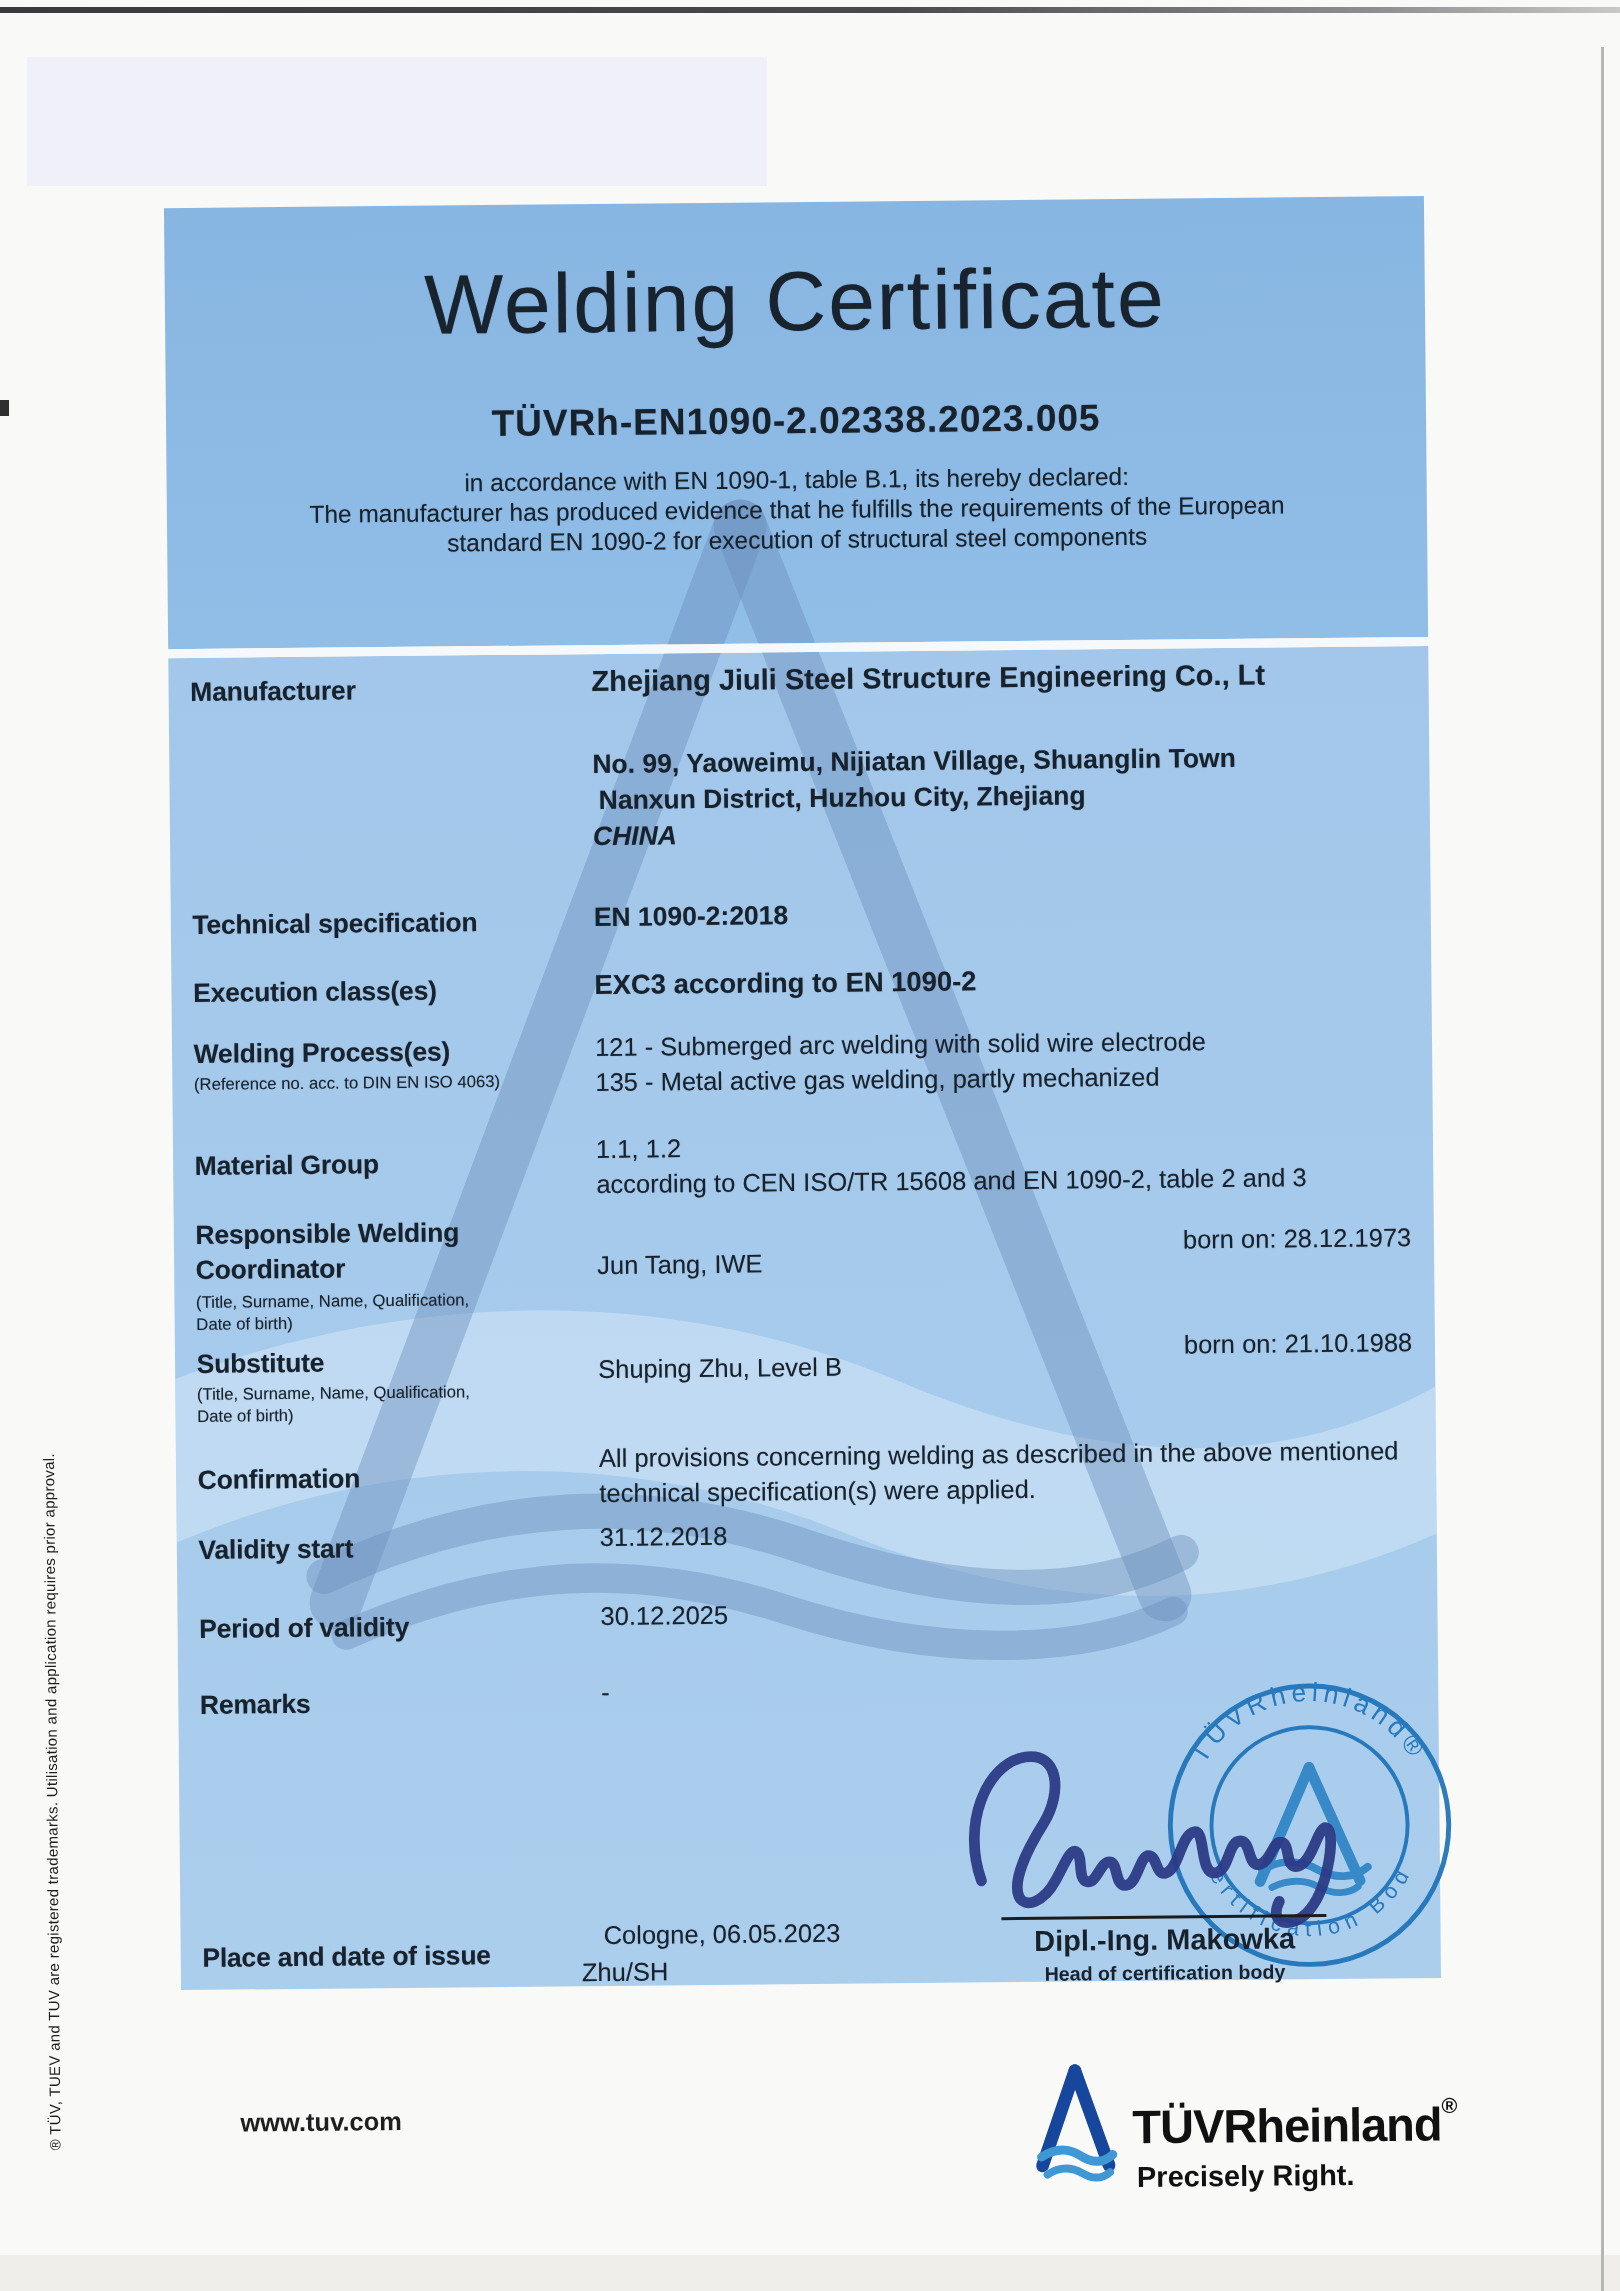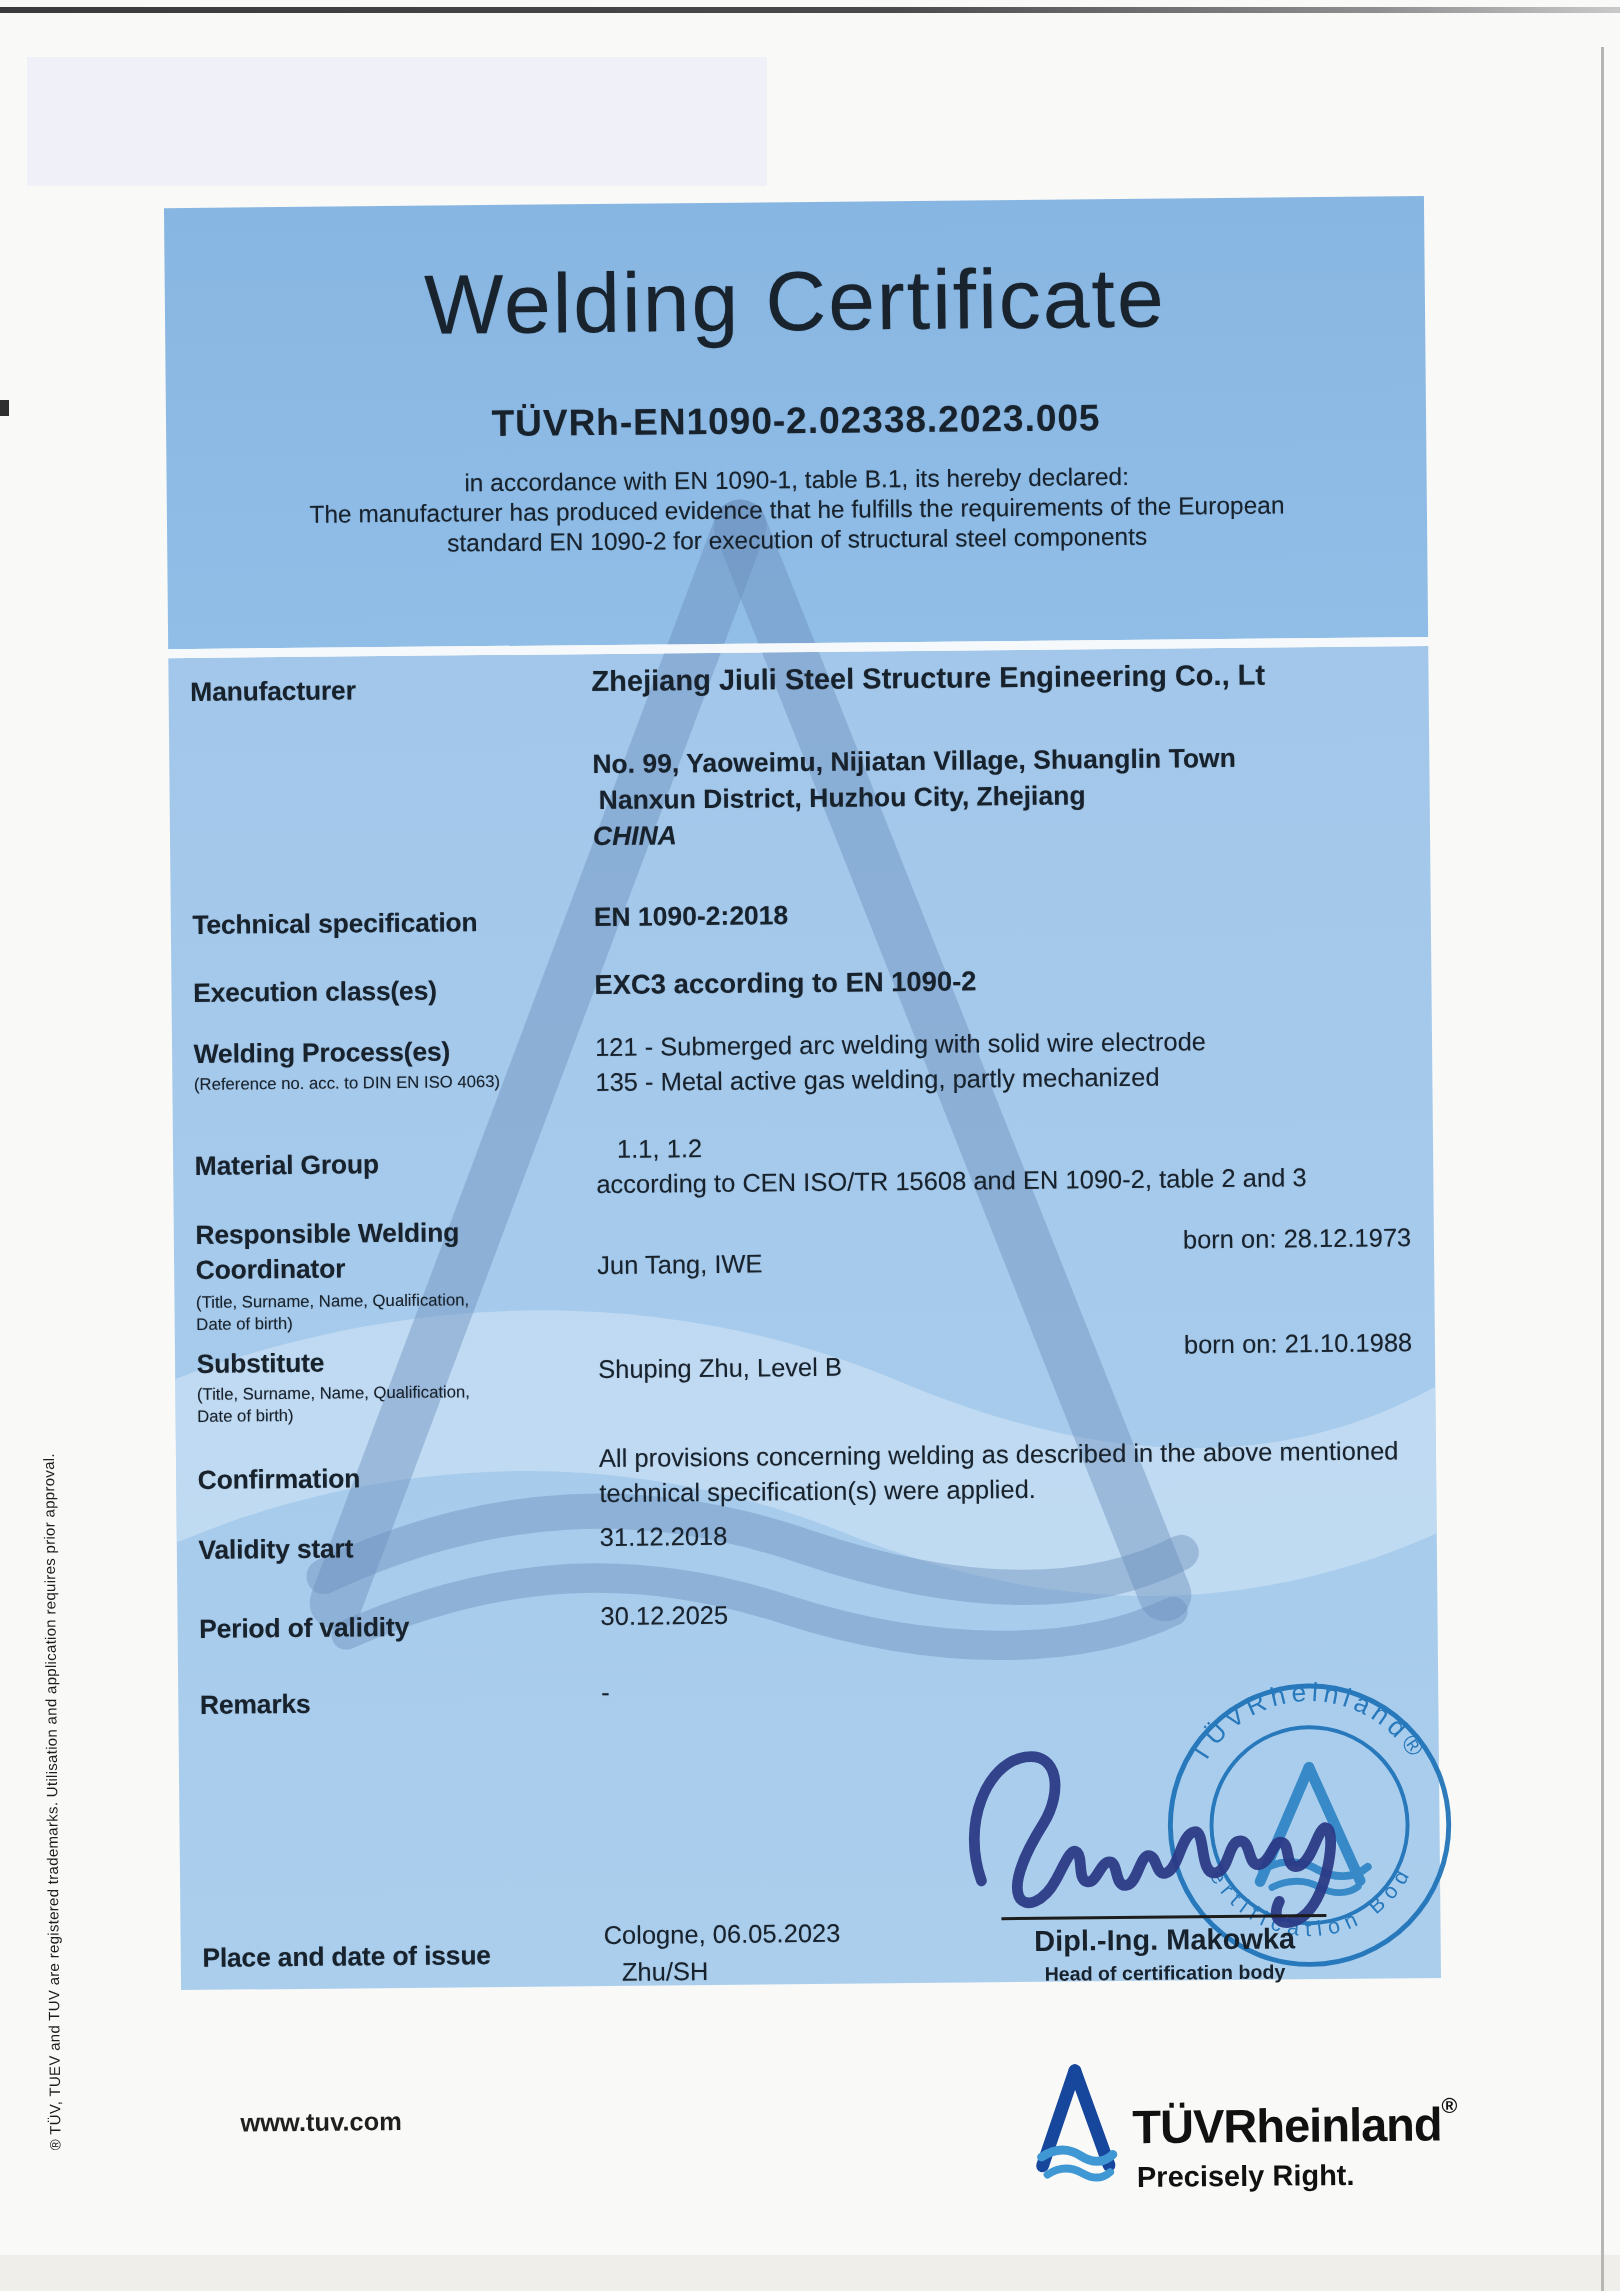--- a/index.html
+++ b/index.html
@@ -109,21 +109,21 @@
 
       <div class="txt label" style="left:21.6px; top:770px;">Execution class(es)</div>
       <div class="txt val-b" style="left:423px; top:765px; font-size:27.4px;">EXC3 according to EN 1090-2</div>
 
       <div class="txt label" style="left:21.6px; top:831px;">Welding Process(es)</div>
       <div class="txt sublabel" style="left:21.6px; top:866px;">(Reference no. acc. to DIN EN ISO 4063)</div>
       <div class="txt val" style="left:423px; top:829px;">121 - Submerged arc welding with solid wire electrode</div>
       <div class="txt val" style="left:423px; top:864px;">135 - Metal active gas welding, partly mechanized</div>
 
       <div class="txt label" style="left:21.6px; top:943px;">Material Group</div>
-      <div class="txt val" style="left:444px; top:931px;">1.1, 1.2</div>
+      <div class="txt val" style="left:423px; top:931px;">1.1, 1.2</div>
       <div class="txt val" style="left:423px; top:966px;">according to CEN ISO/TR 15608 and EN 1090-2, table 2 and 3</div>
 
       <div class="txt label" style="left:21.6px; top:1010px; width:294px; line-height:35px;">Responsible Welding Coordinator</div>
       <div class="txt sublabel" style="left:21.6px; top:1084px; width:294px;">(Title, Surname, Name, Qualification, Date of birth)</div>
       <div class="txt val" style="left:423px; top:1047px;">Jun Tang, IWE</div>
       <div class="txt val" style="left:1009px; top:1027px;">born on: 28.12.1973</div>
 
       <div class="txt label" style="left:21.6px; top:1141px;">Substitute</div>
       <div class="txt sublabel" style="left:21.6px; top:1176px; width:294px;">(Title, Surname, Name, Qualification, Date of birth)</div>
       <div class="txt val" style="left:423px; top:1151px;">Shuping Zhu, Level B</div>
@@ -136,21 +136,21 @@
       <div class="txt val" style="left:423px; top:1319px;">31.12.2018</div>
 
       <div class="txt label" style="left:21.6px; top:1406px;">Period of validity</div>
       <div class="txt val" style="left:423px; top:1398px;">30.12.2025</div>
 
       <div class="txt label" style="left:21.6px; top:1482px;">Remarks</div>
       <div class="txt val" style="left:423px; top:1474px;">-</div>
 
       <div class="txt label" style="left:21.6px; top:1735px;">Place and date of issue</div>
       <div class="txt val" style="left:423px; top:1717px;">Cologne, 06.05.2023</div>
-      <div class="txt val" style="left:441px; top:1754px;">Zhu/SH</div>
+      <div class="txt val" style="left:401px; top:1754px;">Zhu/SH</div>
 
       <svg class="stamp" viewBox="0 0 302 302" aria-hidden="false">
         <circle cx="151" cy="151" r="142" fill="none" stroke="#1d72b8" stroke-width="5"></circle>
         <circle cx="151" cy="151" r="100" fill="none" stroke="#1d72b8" stroke-width="4"></circle>
         <defs>
           <path id="arcTop" d="M 31,161 A 121,121 0 1 1 271,161"></path>
           <path id="arcBot" d="M 46,196 A 115,115 0 0 0 256,196"></path>
         </defs>
         <text fill="#1d72b8" font-size="27" letter-spacing="5">
           <textPath href="#arcTop" startOffset="50%" text-anchor="middle">TÜVRheinland®</textPath>

